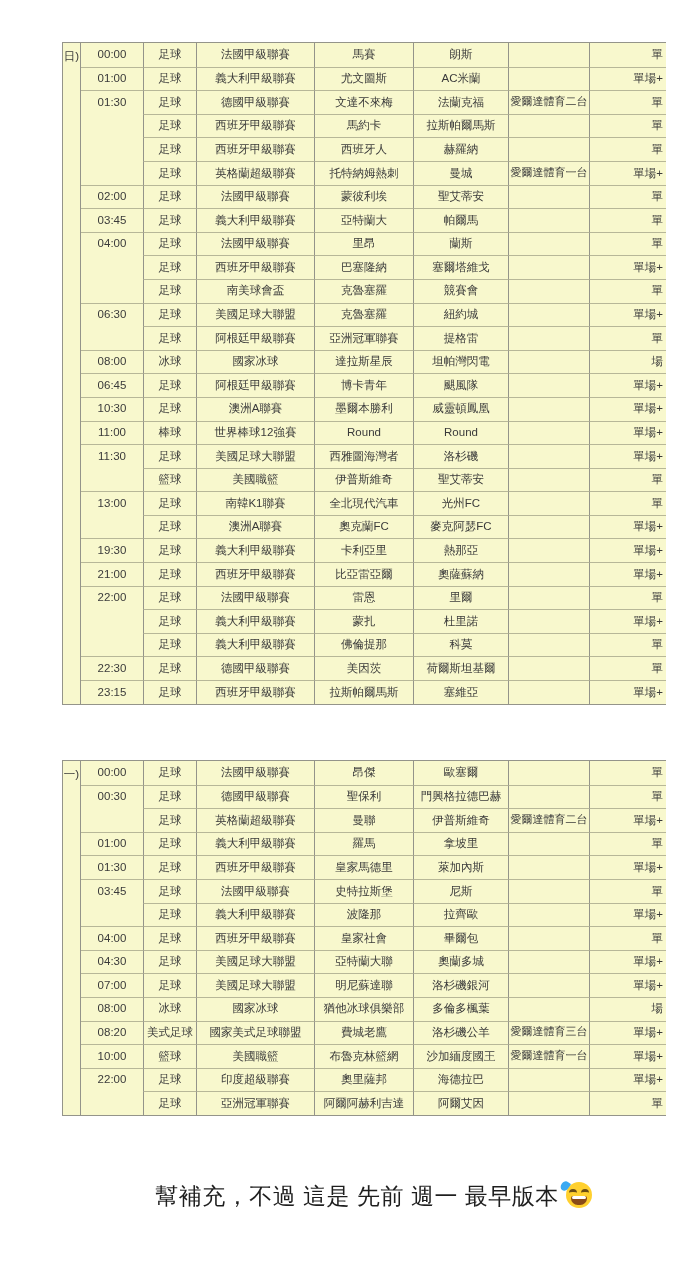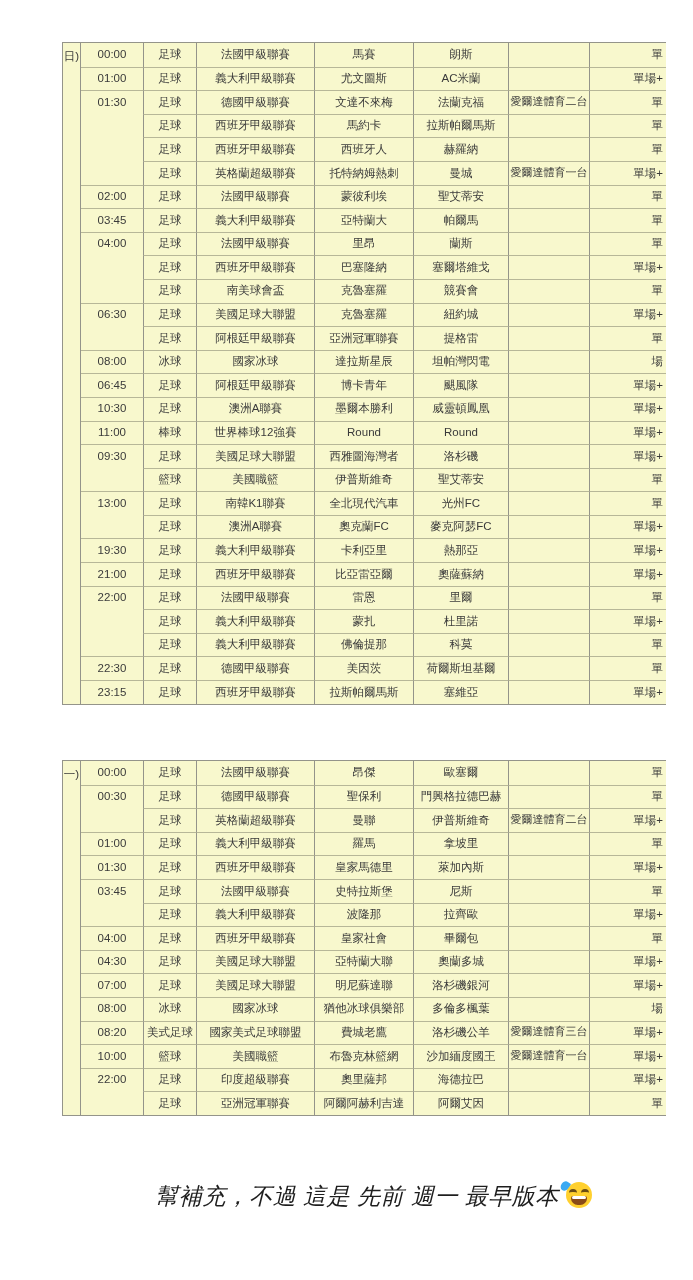--- a/index.html
+++ b/index.html
@@ -28,21 +28,21 @@
     font-size:11.5px;line-height:1;box-sizing:border-box;
     overflow:hidden;white-space:nowrap;
   }
   .c:not(.col-time){border-left:1px solid #94948a;}
   .row:not(:first-child) .c{border-top:1px solid #b7b798;}
   .row:not(.group-start) .col-time{border-top:none;}
   .col-channel{font-size:11px;font-family:Liberation Mono, monospace;}
   .col-tail{justify-content:flex-end;padding-right:3px;}
   #caption{
     position:absolute;left:0;right:0;top:1181px;text-align:center;padding-left:54px;
-    font-size:23px;color:#1e1e1e;letter-spacing:0.5px;white-space:nowrap;font-style:italic;
+    font-size:23px;color:#1e1e1e;letter-spacing:0.5px;white-space:nowrap;
   }
   
   .emoji{display:inline-block;width:26px;height:26px;background:#ffd02e;border-radius:50%;
     position:relative;vertical-align:-4px;margin-left:7px;}
   .emoji .eye{position:absolute;top:7px;width:8px;height:5px;border-top:3px solid #6b4d14;
     border-radius:50% 50% 0 0;}
   .emoji .eye.l{left:3px;} .emoji .eye.r{right:3px;}
   .emoji .mouth{position:absolute;bottom:3px;left:5px;width:16px;height:9px;background:#8a4b17;
     border-radius:3px 3px 9px 9px;}
   .emoji .mouth::before{content:"";position:absolute;top:0;left:1px;right:1px;height:3px;
@@ -207,21 +207,21 @@
         <div class="row group-start">
     <div class="c col-time">11:00</div>
     <div class="c col-sport">棒球</div>
     <div class="c col-league">世界棒球12強賽</div>
     <div class="c col-home">Round</div>
     <div class="c col-away">Round</div>
     <div class="c col-channel"></div>
     <div class="c col-tail">單場+</div>
   </div>
         <div class="row group-start">
-    <div class="c col-time">09:30</div>
+    <div class="c col-time">11:30</div>
     <div class="c col-sport">足球</div>
     <div class="c col-league">美國足球大聯盟</div>
     <div class="c col-home">西雅圖海灣者</div>
     <div class="c col-away">洛杉磯</div>
     <div class="c col-channel"></div>
     <div class="c col-tail">單場+</div>
   </div>
         <div class="row">
     <div class="c col-time"></div>
     <div class="c col-sport">籃球</div>

